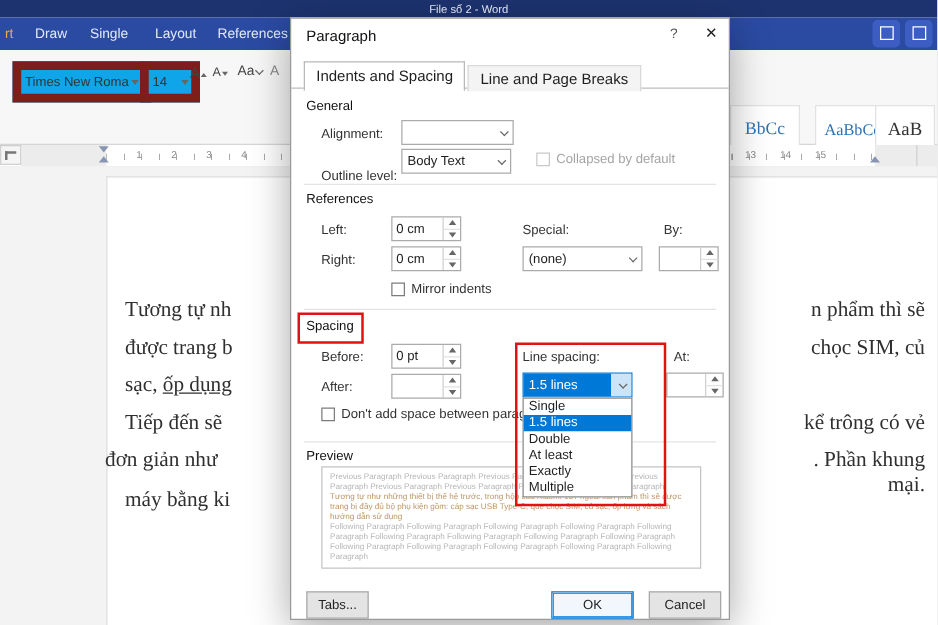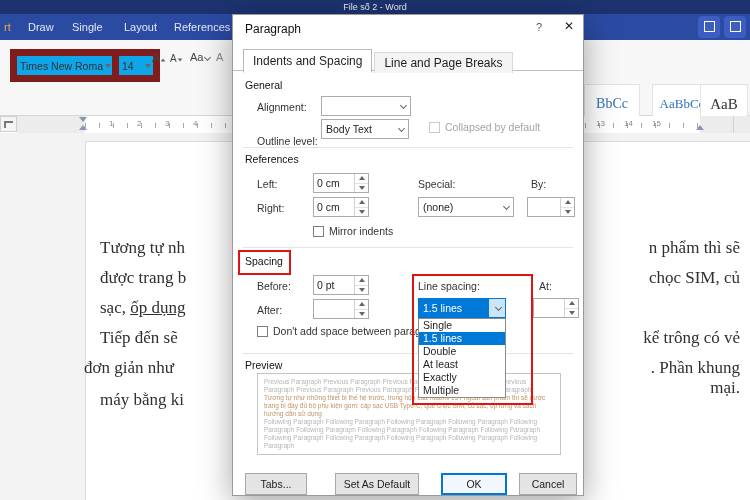--- a/index.html
+++ b/index.html
@@ -339,19 +339,18 @@
 
     <div class="sep" style="top:338px;"></div>
 
     <div class="sec" style="left:12px;top:344px;">Preview</div>
     <div class="pvbox">
       <div class="pv-g" style="height:16px;">Previous Paragraph Previous Paragraph Previous Paragraph Previous Paragraph Previous Paragraph Previous Paragraph Previous Paragraph Previous Paragraph Previous Paragraph Previous Paragraph</div>
       <div class="pv-t" style="height:24px;">Tương tự như những thiết bị thế hệ trước, trong hộp của Xiaomi 13T ngoài sản phẩm thì sẽ được trang bị đầy đủ bộ phụ kiện gồm: cáp sạc USB Type-C, que chọc SIM, củ sạc, ốp lưng và sách hướng dẫn sử dụng</div>
       <div class="pv-g" style="height:32px;">Following Paragraph Following Paragraph Following Paragraph Following Paragraph Following Paragraph Following Paragraph Following Paragraph Following Paragraph Following Paragraph Following Paragraph Following Paragraph Following Paragraph Following Paragraph Following Paragraph</div>
     </div>
 
-    <div class="dbtn" style="left:12px;width:62px;">Tabs...</div>
-    <div class="dbtn" style="left:102px;width:84px;">Set As Default</div>
+    <div class="dbtn" style="left:12px;width:50px;">Tabs...</div>
     <div class="dbtn default" style="left:208px;width:66px;">OK</div>
     <div class="dbtn" style="left:286px;width:58px;">Cancel</div>
   </div>
 
 </div>
 
 </body></html>

